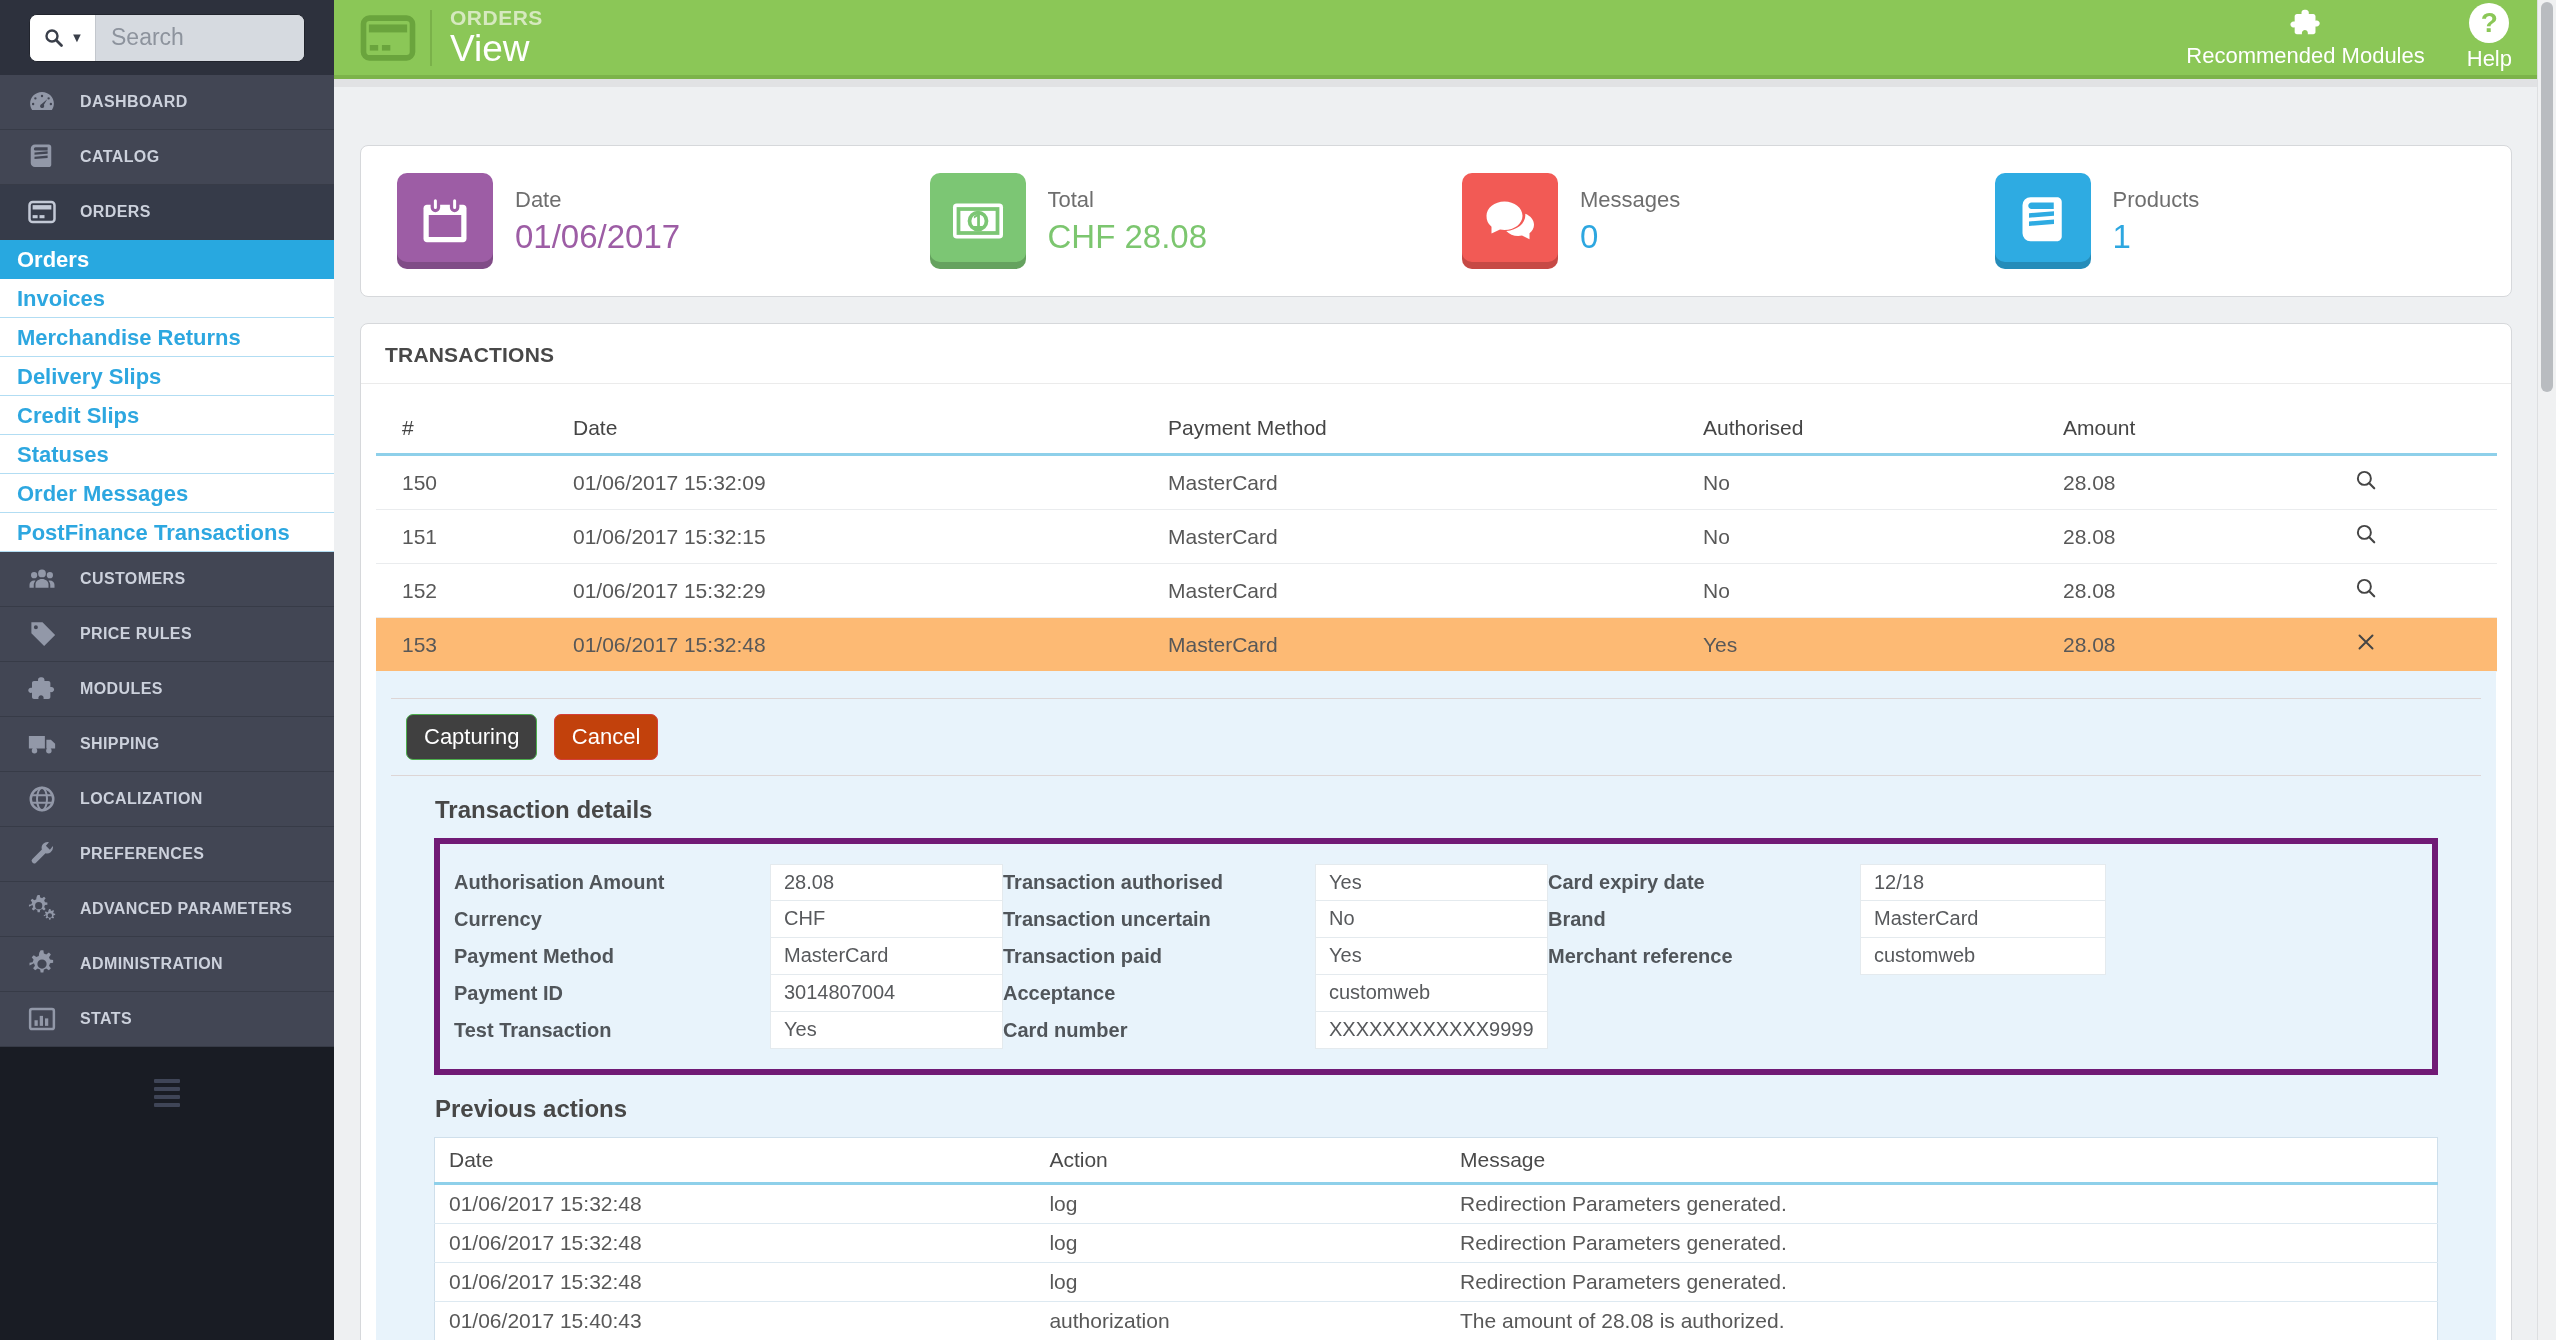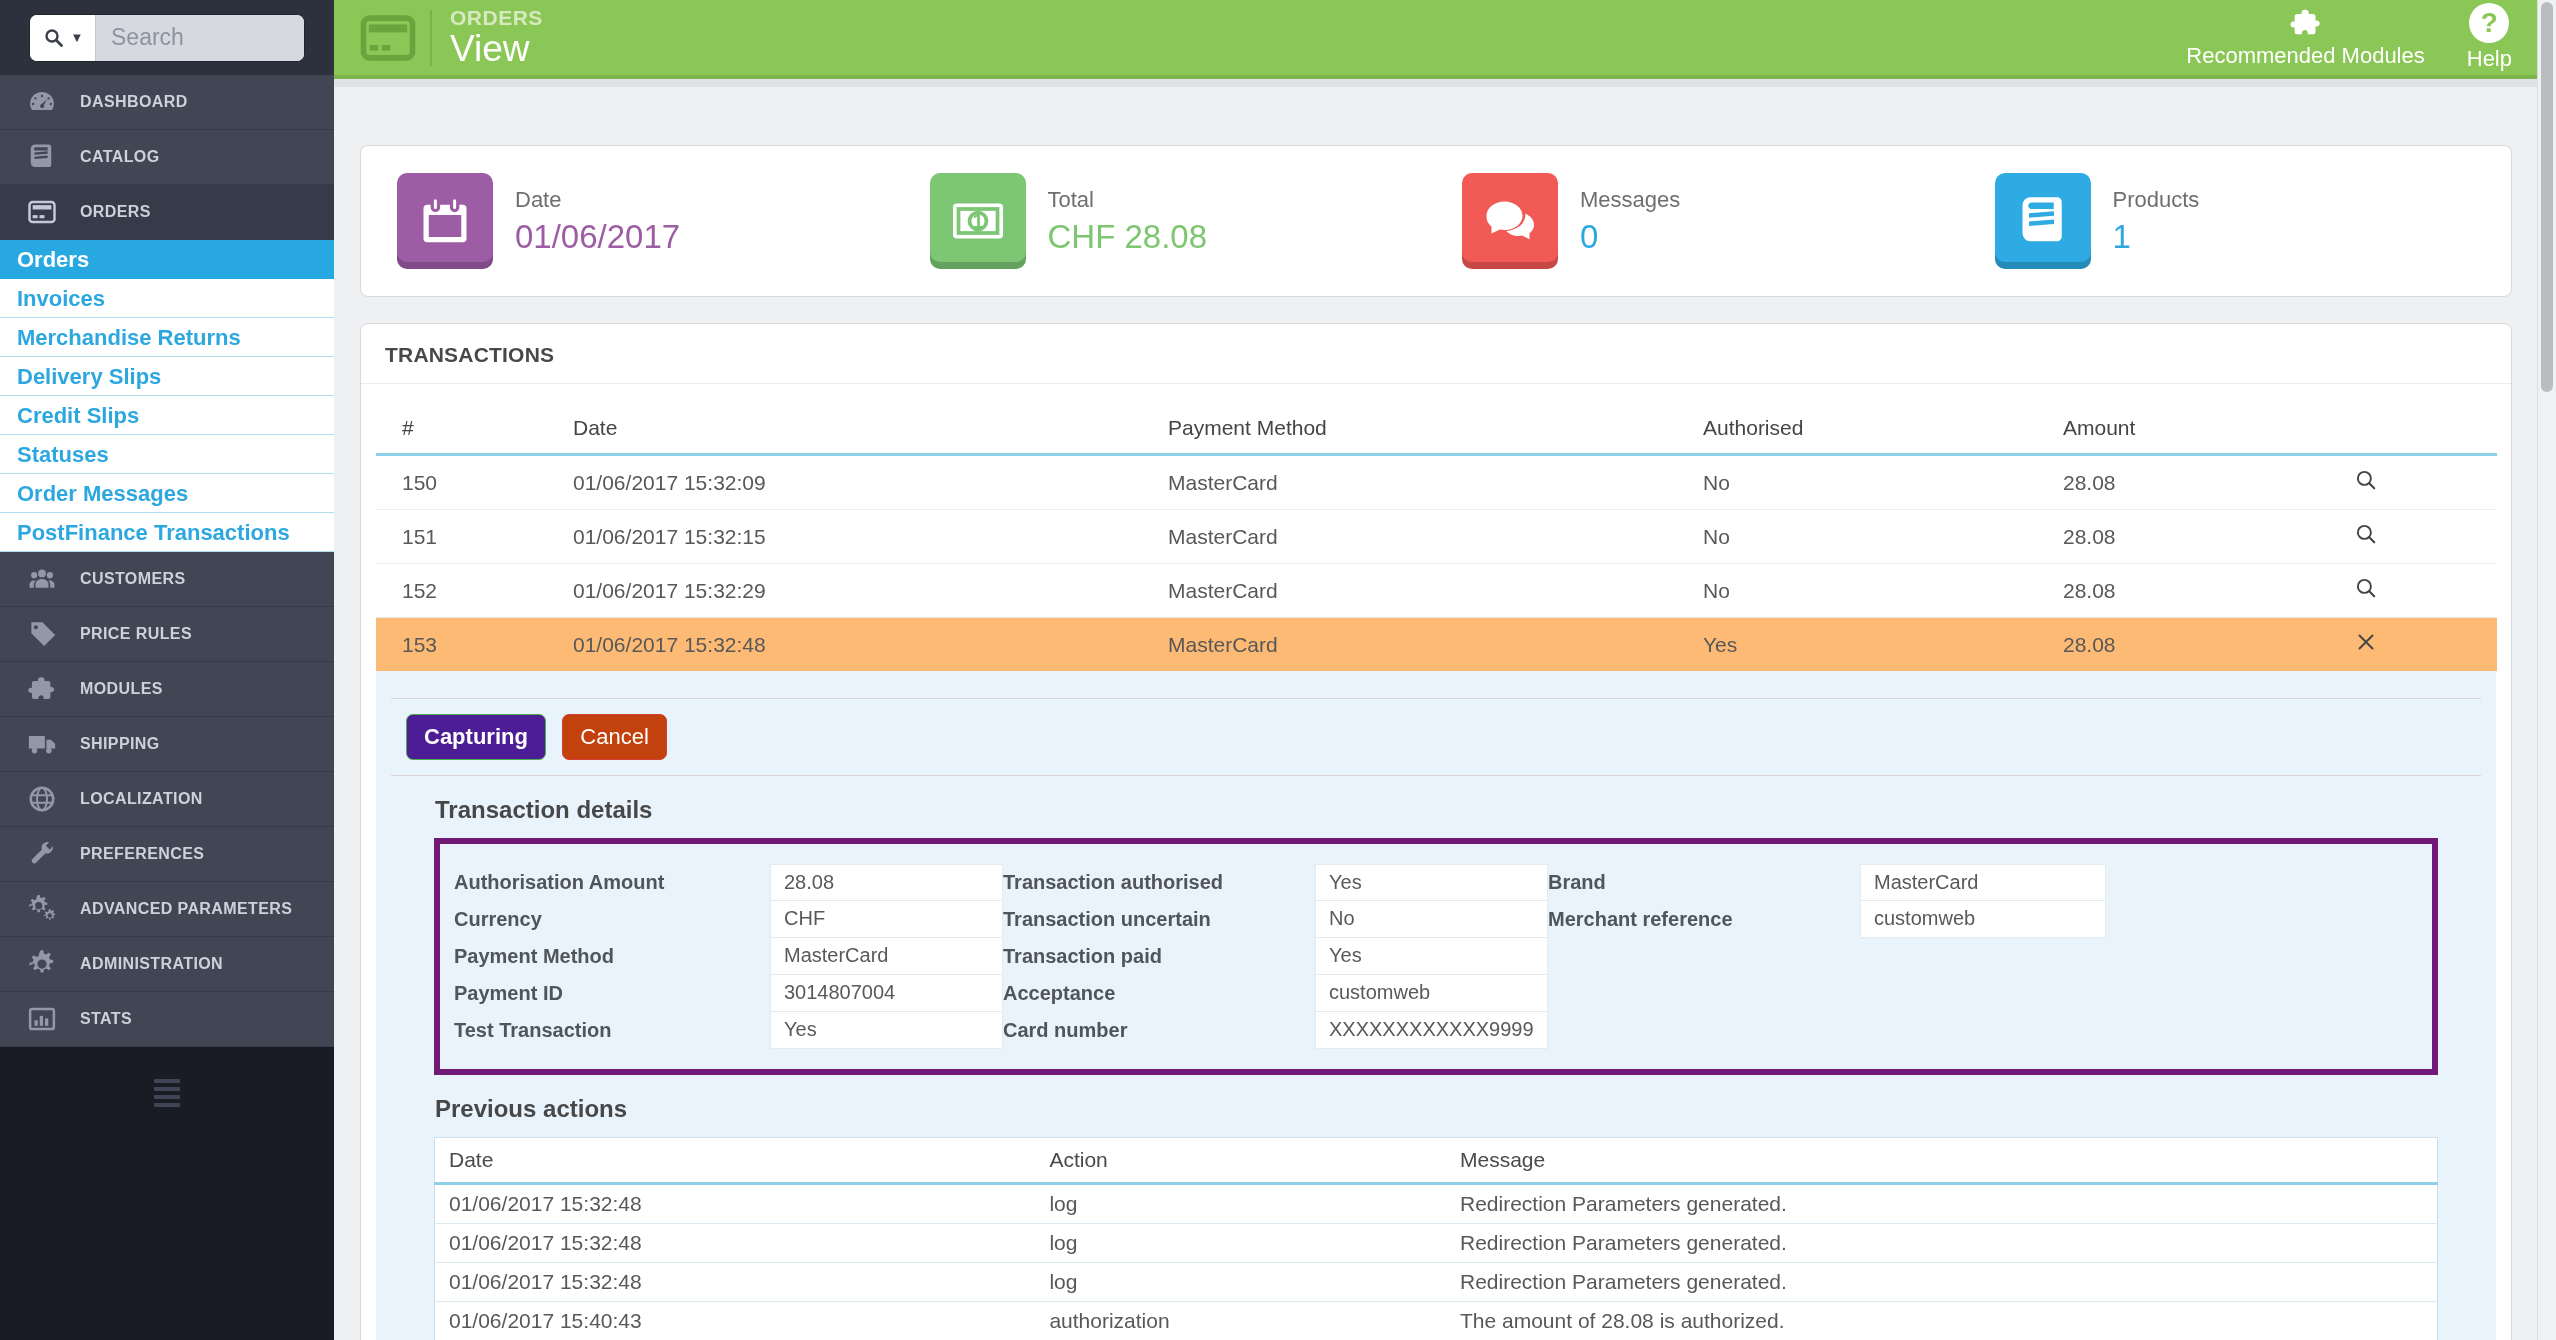--- a/index.html
+++ b/index.html
@@ -62,21 +62,21 @@
   table.tx th{text-align:left;font-weight:400;color:#454545;padding:18px 8px 13px;border-bottom:3px solid #8ed0ea;}
   table.tx td{padding:11px 8px;border-bottom:1px solid #eaecee;color:#585858;}
   table.tx th.first,table.tx td.first{padding-left:26px;}
   table.tx tr.selected td{background:#fdba74;border-bottom-color:#e8f3fb;}
   .row-icon-btn{background:none;border:none;cursor:pointer;padding:0;display:inline-flex;align-items:center;}
   .row-icon-btn svg{width:26px;height:26px;}
   
   .details-zone{margin:0 15px;background:#e8f3fb;padding:26px 15px 30px;}
   .actions-bar{border-top:1px solid #ddd5d5;border-bottom:1px solid #ddd5d5;padding:15px;}
   .btn{display:inline-block;font-size:22px;color:#ffffff;padding:9px 17px;border-radius:7px;border:1px solid transparent;margin-right:12px;cursor:pointer;font-family:"Liberation Sans",sans-serif;}
-  .btn-capture{background:#4c1d95;border-color:#4cae4c;font-weight:bold;}
+  .btn-capture{background:#404040;border-color:#4cae4c;}
   .btn-cancel{background:#c2410c;border-color:#d43f3a;}
   .section{margin:20px 43px 0;}
   .section h3{font-size:24px;font-weight:600;color:#474747;margin:0 0 14px 1px;}
   .detail-box{border:6px solid #701a75;padding:20px 14px;}
   .detail-cols{display:flex;align-items:flex-start;}
   .dcol{display:flex;flex-direction:column;}
   .pair{display:flex;height:37px;align-items:stretch;}
   .pair .lbl{font-weight:700;font-size:20px;color:#50555a;line-height:37px;white-space:nowrap;box-sizing:border-box;}
   .dcol1 .lbl{width:316px;} .dcol2 .lbl{width:312px;} .dcol3 .lbl{width:312px;}
   .pair .val{background:#ffffff;border:1px solid #e4eaee;font-size:20px;color:#57595c;line-height:35px;padding:0 13px;box-sizing:border-box;white-space:nowrap;min-width:233px;width:fit-content;}
@@ -454,20 +454,24 @@
                   <span class="lbl">Acceptance</span>
                   <span class="val">customweb</span>
                 </div>
               <div class="pair">
                   <span class="lbl">Card number</span>
                   <span class="val">XXXXXXXXXXXX9999</span>
                 </div>
             </div>
             <div class="dcol dcol3">
               <div class="pair">
+                  <span class="lbl">Card expiry date</span>
+                  <span class="val">12/18</span>
+                </div>
+              <div class="pair">
                   <span class="lbl">Brand</span>
                   <span class="val">MasterCard</span>
                 </div>
               <div class="pair">
                   <span class="lbl">Merchant reference</span>
                   <span class="val">customweb</span>
                 </div>
             </div>
           </div>
         </div>

